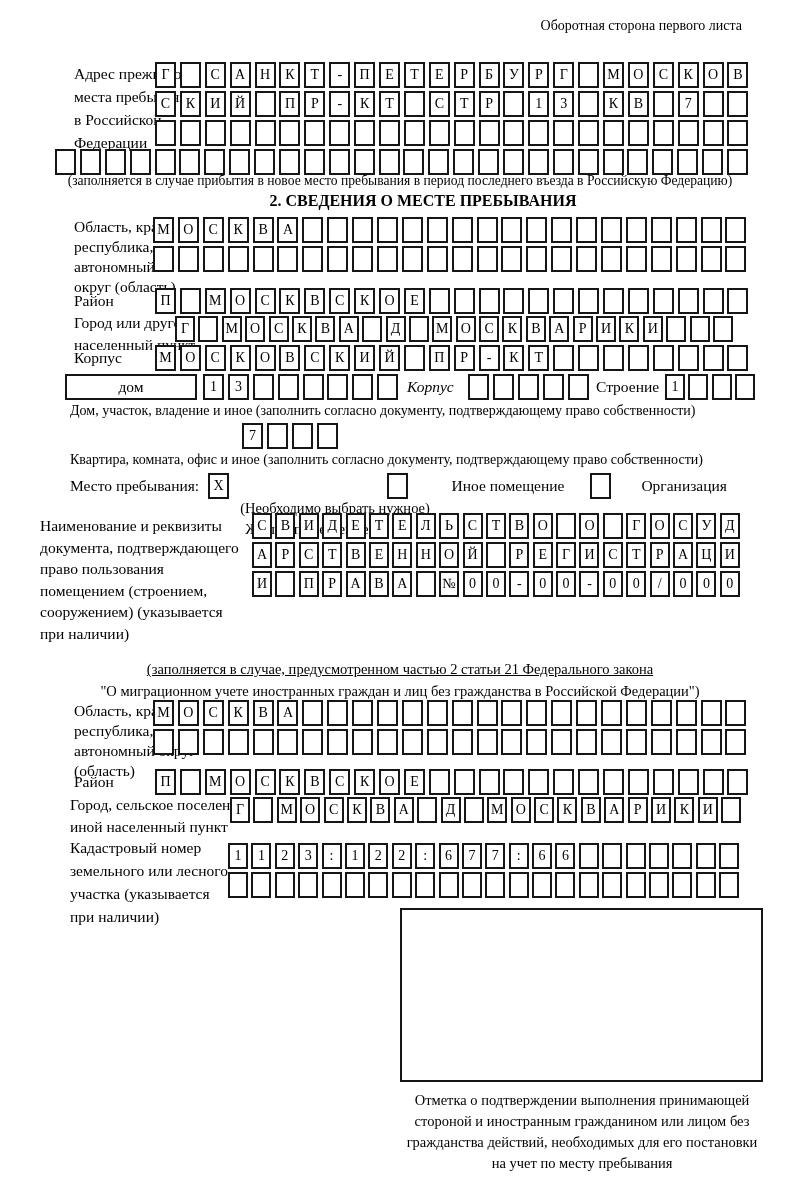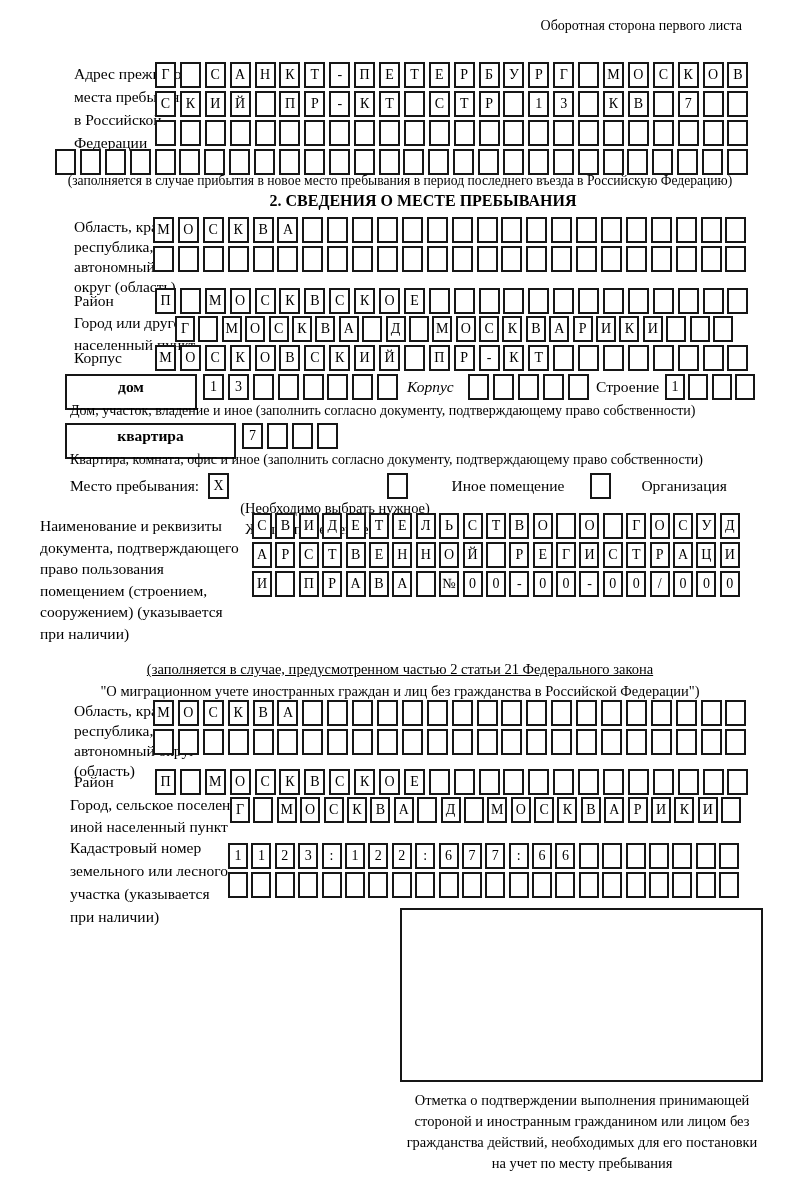--- a/index.html
+++ b/index.html
@@ -11,22 +11,22 @@
   .label.lh23{line-height:23px;}
   .label.lh21{line-height:21.5px;}
   .cells{position:absolute;display:flex;gap:3.9px;}
   .cells.compact{gap:3.4px;}
   .cell{box-sizing:border-box;flex:none;width:21px;height:26px;border:2px solid #161616;
         font-size:14px;line-height:22px;text-align:center;background:#fff;}
   .cells.compact .cell{width:20px;}
   .title{position:absolute;left:0;width:100%;text-align:center;font-weight:bold;font-size:16px;padding-left:23px;}
   .note{position:absolute;text-align:center;font-size:13.6px;}
   .caption{position:absolute;font-size:14px;}
-  .widebox{position:absolute;box-sizing:border-box;height:36px;border:2px solid #161616;
-           text-align:center;font-size:15.5px;line-height:22px;background:#fff;font-weight:bold;}
+  .widebox{position:absolute;box-sizing:border-box;height:26px;border:2px solid #161616;
+           text-align:center;font-size:15.5px;line-height:22px;background:#fff;}
   .inline-label{font-size:15.5px;line-height:26px;white-space:nowrap;}
   .checkbox{box-sizing:border-box;flex:none;width:21px;height:26px;border:2px solid #161616;
             font-size:14px;line-height:22px;text-align:center;background:#fff;}
   .stayrow{position:absolute;display:flex;align-items:flex-start;}
   .stamp{position:absolute;box-sizing:border-box;border:2px solid #161616;background:#fff;}
   .stampcap{position:absolute;text-align:center;font-size:14.5px;line-height:21px;white-space:pre-line;}
 </style>
 </head>
 <body>
 
@@ -313,21 +313,20 @@
     </div>
   <div class="abs inline-label" style="left:596px;top:374px;">Строение</div>
   <div class="cells compact" style="left:665px;top:374px;">
       <span class="cell">1</span>
       <span class="cell"></span>
       <span class="cell"></span>
       <span class="cell"></span>
     </div>
   <div class="caption" style="left:70px;top:403px;">Дом, участок, владение и иное (заполнить согласно документу, подтверждающему право собственности)</div>
 
-  <div class="widebox" style="left:65px;top:423px;width:171px;">квартира</div>
   <div class="cells" style="left:242px;top:423px;">
       <span class="cell">7</span>
       <span class="cell"></span>
       <span class="cell"></span>
       <span class="cell"></span>
     </div>
   <div class="caption" style="left:70px;top:452px;">Квартира, комната, офис и иное (заполнить согласно документу, подтверждающему право собственности)</div>
 
   <div class="stayrow" style="left:70px;top:473px;">
     <span class="inline-label" style="margin-right:9px;">Место пребывания:</span>

